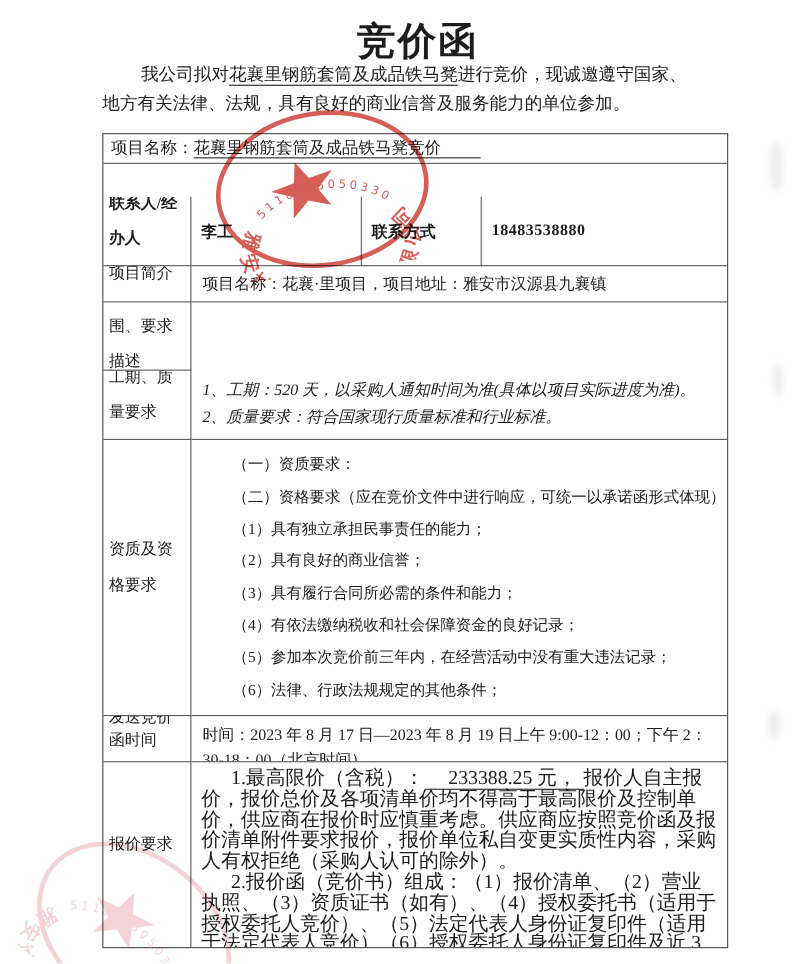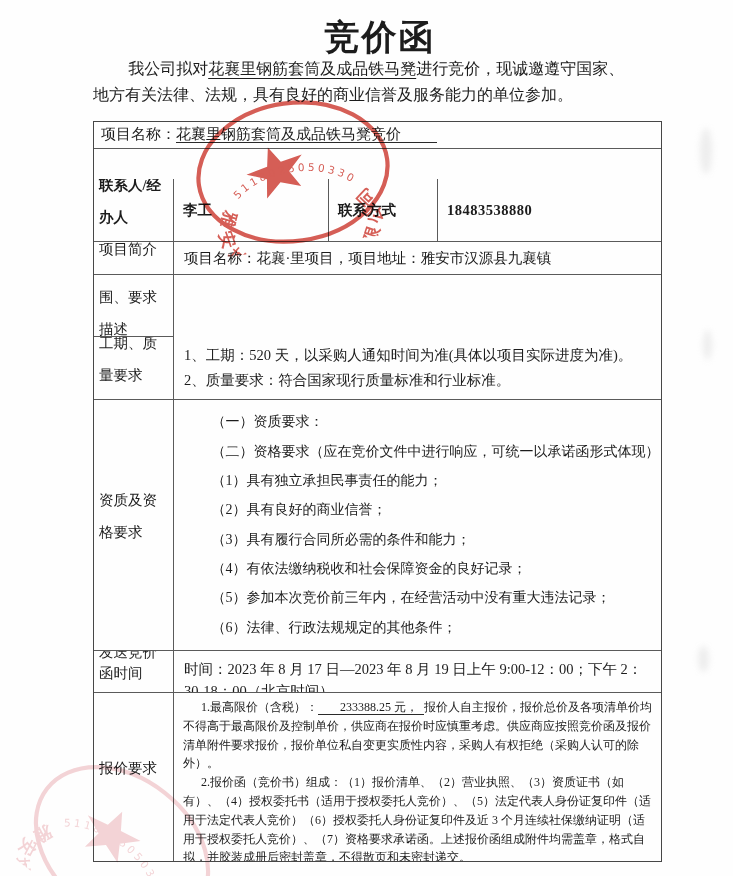--- a/index.html
+++ b/index.html
@@ -25,39 +25,39 @@
 
   .r1{grid-area:1/1/2/5;padding:3px 7px;font-weight:400;font-size:15px;}
   .r2{grid-area:2/1/3/5;padding:5px 7px;font-weight:600;font-size:15px;}
   .uline{border-bottom:1px solid #2a2a2a;padding-right:36px;}
   .uline2{border-bottom:1px solid #2a2a2a;padding-right:3px;}
 
   .r3a{grid-area:3/1/4/2;} .r3b{grid-area:3/2/4/3;}
   .r3c{grid-area:3/3/4/4;} .r3d{grid-area:3/4/4/5;}
   .r4a{grid-area:4/1/5/2;} .r4b{grid-area:4/2/5/5;}
   .r5a{grid-area:5/1/6/2;} .r5b{grid-area:5/2/6/5;}
-  .r6a{grid-area:6/1/7/2;} .r6b{grid-area:6/2/7/5;}
+  .r6a{grid-area:6/1/7/2;} .r6b{grid-area:6/2/7/5;font-style:italic;}
   .r7a{grid-area:7/1/8/2;} .r7b{grid-area:7/2/8/5;}
   .r8a{grid-area:8/1/9/2;} .r8b{grid-area:8/2/9/5;}
   .r9a{grid-area:9/1/10/2;} .r9b{grid-area:9/2/10/5;}
 
   .lab{display:flex;align-items:center;padding:0 2px 18px 5px;line-height:32px;}
   .lab.tight{line-height:21px;}
   .lab.bold{font-weight:600;}
   .vcell{display:flex;align-items:center;padding-left:9px;font-weight:600;}
   .vcell.num{font-weight:700;letter-spacing:.5px;}
 
   .content{padding:7px 10px 0 10px;}
   .r5b{padding-top:9px;}
   .r6b{padding:6px 10px 0 10px;line-height:25px;}
   .r7b{display:flex;flex-direction:column;justify-content:space-evenly;
        padding:2px 8px;font-size:14px;}
   .r7b .qitem{text-indent:2.1em;white-space:nowrap;}
   .r8b{padding:7px 10px 0 10px;line-height:22px;}
-  .r9b{padding:5px 9px 0 9px;line-height:18.8px;font-size:12px;}
+  .r9b{padding:5px 9px 0 9px;line-height:18.8px;font-size:18px;}
   .r9b p{margin:0;text-indent:1.5em;}
   .price-u{border-bottom:1px solid #2a2a2a;padding:0 6px 0 22px;}
 
   
   .stamp{position:absolute;mix-blend-mode:multiply;pointer-events:none;}
   .stamp-main{left:193px;top:97px;width:200px;height:150px;
               transform:rotate(-8deg);opacity:.82;color:#cd3a30;}
   .stamp-faint{left:22px;top:772px;width:200px;height:150px;
                transform:rotate(38deg);opacity:.27;color:#d6606a;}
 

